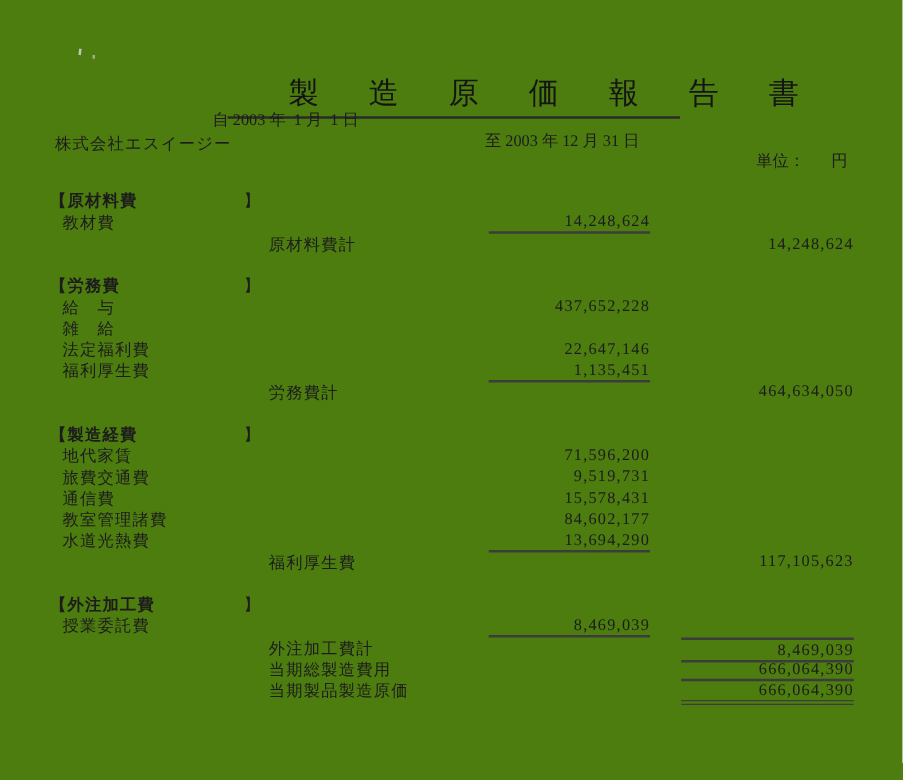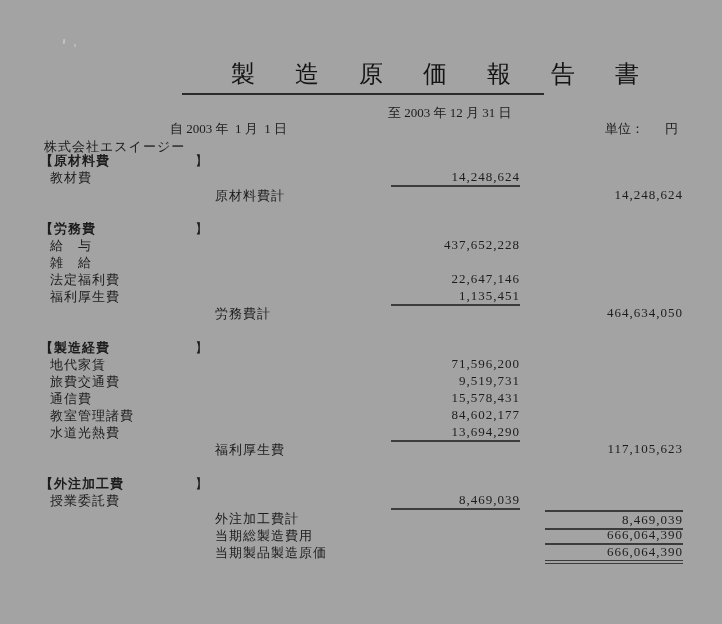--- a/index.html
+++ b/index.html
@@ -1,19 +1,19 @@
 <!DOCTYPE html>
 <html><head>
 <meta charset="utf-8">
 <style>
   html,body { margin:0; padding:0; background:#ffffff; }
   .page {
     position:relative;
     width:722px; height:624px;
-    background:#a3a3a3;
+    background:#4d7c0f;
     font-family:"Liberation Serif","DejaVu Serif",serif;
     color:#1c1c1c;
     font-size:13px;
     overflow:hidden;
   }
   .abs { position:absolute; white-space:pre; }
 
   
   .title {
     position:absolute; left:231px; top:58px;
@@ -49,24 +49,24 @@
 <body>
 
 <div class="page">
 
   <div class="speck speck1"></div>
   <div class="speck speck2"></div>
 
   <div class="title">製 造 原 価 報 告 書</div>
   <div class="title-line"></div>
 
-  <span class="abs" style="left:170px; top:120px;">自 2003 年  1 月  1 日</span>
+  <span class="abs" style="left:170px; top:87px;">自 2003 年  1 月  1 日</span>
   <span class="abs" style="left:388px; top:104px;">至 2003 年 12 月 31 日</span>
 
-  <span class="abs" style="left:44px; top:138px; letter-spacing:1px;">株式会社エスイージー</span>
+  <span class="abs" style="left:44px; top:106px; letter-spacing:1px;">株式会社エスイージー</span>
   <span class="abs" style="left:605px; top:120px;">単位：</span>
   <span class="abs" style="left:665px; top:120px;">円</span>
 
   <div class="row" style="top:152px">
     <span class="sec-open"><span>【</span><span>原材料費</span></span>
     <span class="sec-close">】</span>
   </div>
   <div class="row" style="top:169px">
     <span class="item-label">教材費</span>
     <div class="amt-mid u">14,248,624</div>

